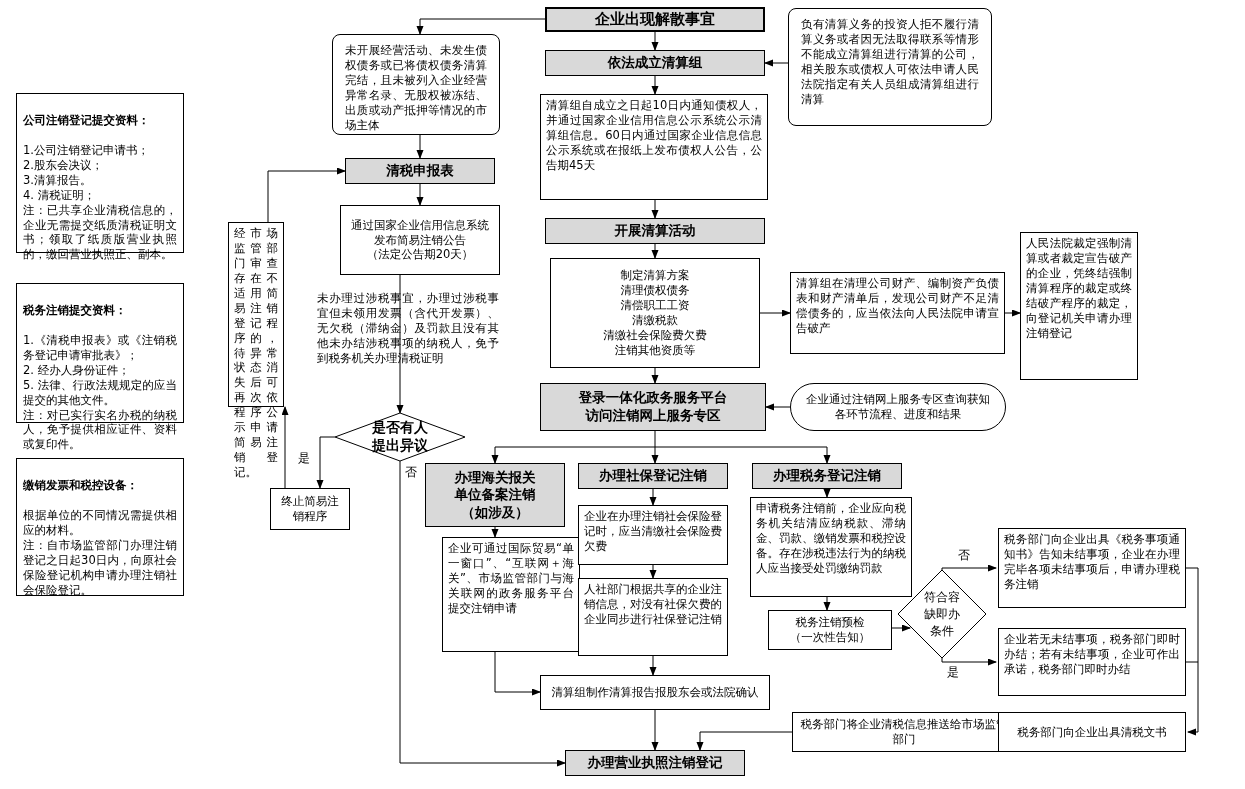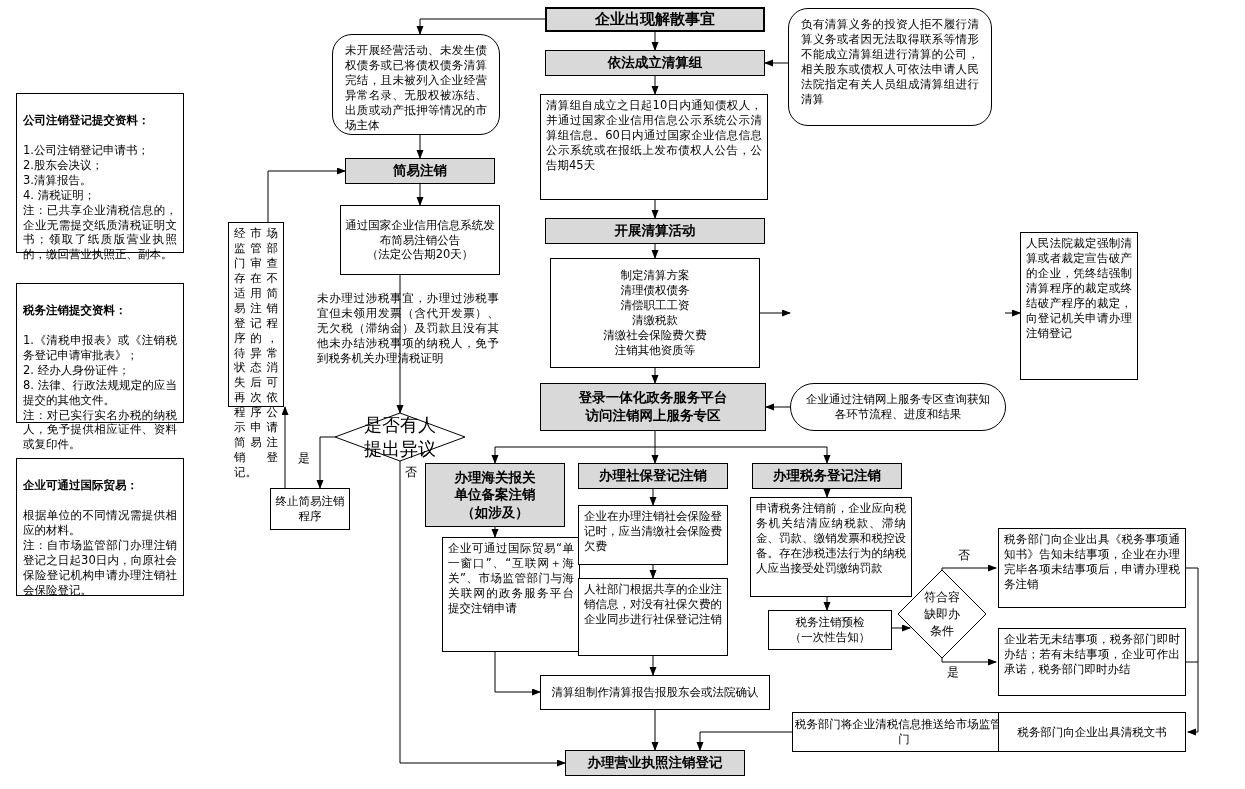--- a/index.html
+++ b/index.html
@@ -1,32 +1,32 @@
 <!DOCTYPE html>
 <html><head>
 <meta charset="utf-8">
 <style>
   html,body{margin:0;padding:0;background:#fff}
   .canvas{position:relative;width:1245px;height:789px;background:#fff;overflow:hidden;
           font-family:"DejaVu Sans","Liberation Sans",sans-serif;color:#000}
   .edges{position:absolute;left:0;top:0}
   .node{position:absolute;box-sizing:border-box;border:1px solid #000;background:#fff;
         font-size:11.5px;line-height:1.3;display:flex;align-items:center;justify-content:center;
-        text-align:center;white-space:pre-line;padding:2px 0}
+        text-align:center;white-space:pre-line;padding:2px 6px}
   .hdr{background:#d9d9d9;font-weight:bold;font-size:13.5px;border-width:1.5px}
   .t15{font-size:15px;border-width:2px}
   .para{display:block;text-align:justify;padding:3px 5px}
   .plain{border:none;background:transparent}
-  .round{border-radius:20px;padding:8px 12px}
+  .round{border-radius:8px;padding:8px 12px}
   .round14{border-radius:24px}
   .legend{display:block;text-align:justify;border-width:1.5px;padding:4px 6px;white-space:pre-line}
   .legend .lt{font-weight:bold}
   .dtext{position:absolute;display:flex;align-items:center;justify-content:center;
          text-align:center;white-space:pre-line;font-size:12px}
-  .dbold{font-weight:normal;font-size:18px}
+  .dbold{font-weight:bold;font-size:14px}
   .lbl{position:absolute;font-size:12px}
 </style>
 </head>
 <body>
 
 <div class="canvas">
 
   <svg class="edges" width="1245" height="789" viewBox="0 0 1245 789">
     <defs>
       <marker id="ah" markerWidth="9" markerHeight="8" refX="8" refY="3.5" orient="auto" markerUnits="userSpaceOnUse">
@@ -98,40 +98,41 @@
     <div>1.公司注销登记申请书；
 2.股东会决议；
 3.清算报告。
 4. 清税证明；
 注：已共享企业清税信息的，企业无需提交纸质清税证明文书；领取了纸质版营业执照的，缴回营业执照正、副本。</div>
   </div>
   <div class="node legend" style="left:16px;top:283px;width:168px;height:140px">
     <div class="lt">税务注销提交资料：</div>
     <div>1.《清税申报表》或《注销税务登记申请审批表》；
 2. 经办人身份证件；
-8. 法律、行政法规规定的应当提交的其他文件。
+5. 法律、行政法规规定的应当提交的其他文件。
 注：对已实行实名办税的纳税人，免予提供相应证件、资料或复印件。</div>
   </div>
   <div class="node legend" style="left:16px;top:458px;width:168px;height:138px">
-    <div class="lt">企业可通过国际贸易：</div>
+    <div class="lt">缴销发票和税控设备：</div>
     <div>根据单位的不同情况需提供相应的材料。
 注：自市场监管部门办理注销登记之日起30日内，向原社会保险登记机构申请办理注销社会保险登记。</div>
   </div>
 
-  <div class="node hdr" style="left:345px;top:158px;width:150px;height:26px">简易注销</div>
+  <div class="node hdr" style="left:345px;top:158px;width:150px;height:26px">清税申报表</div>
   <div class="node" style="left:340px;top:205px;width:160px;height:70px">通过国家企业信用信息系统发布简易注销公告
 （法定公告期20天）</div>
   <div class="node para" style="left:228px;top:222px;width:56px;height:185px">经市场监管部门审查存在不适用简易注销登记程序的，待异常状态消失后可再次依程序公示申请简易注销登记。</div>
   <div class="node plain para" style="left:312px;top:288px;width:192px;height:118px">未办理过涉税事宜，办理过涉税事宜但未领用发票（含代开发票）、无欠税（滞纳金）及罚款且没有其他未办结涉税事项的纳税人，免予到税务机关办理清税证明</div>
   <div class="dtext dbold" style="left:358px;top:421px;width:84px;height:32px">是否有人
 提出异议</div>
   <div class="node" style="left:270px;top:488px;width:80px;height:42px">终止简易注销程序</div>
   <div class="lbl" style="left:298px;top:450px">是</div>
   <div class="lbl" style="left:405px;top:464px">否</div>
 
+  <div class="node para" style="left:790px;top:272px;width:215px;height:82px">清算组在清理公司财产、编制资产负债表和财产清单后，发现公司财产不足清偿债务的，应当依法向人民法院申请宣告破产</div>
   <div class="node para" style="left:1020px;top:232px;width:118px;height:148px">人民法院裁定强制清算或者裁定宣告破产的企业，凭终结强制清算程序的裁定或终结破产程序的裁定，向登记机关申请办理注销登记</div>
 
   <div class="node hdr" style="left:425px;top:463px;width:140px;height:64px">办理海关报关
 单位备案注销
 （如涉及）</div>
   <div class="node para" style="left:442px;top:537px;width:138px;height:115px">企业可通过国际贸易“单一窗口”、“互联网＋海关”、市场监管部门与海关联网的政务服务平台提交注销申请</div>
 
   <div class="node hdr" style="left:578px;top:463px;width:150px;height:26px">办理社保登记注销</div>
   <div class="node para" style="left:578px;top:505px;width:150px;height:60px">企业在办理注销社会保险登记时，应当清缴社会保险费欠费</div>
   <div class="node para" style="left:578px;top:578px;width:150px;height:78px">人社部门根据共享的企业注销信息，对没有社保欠费的企业同步进行社保登记注销</div>

